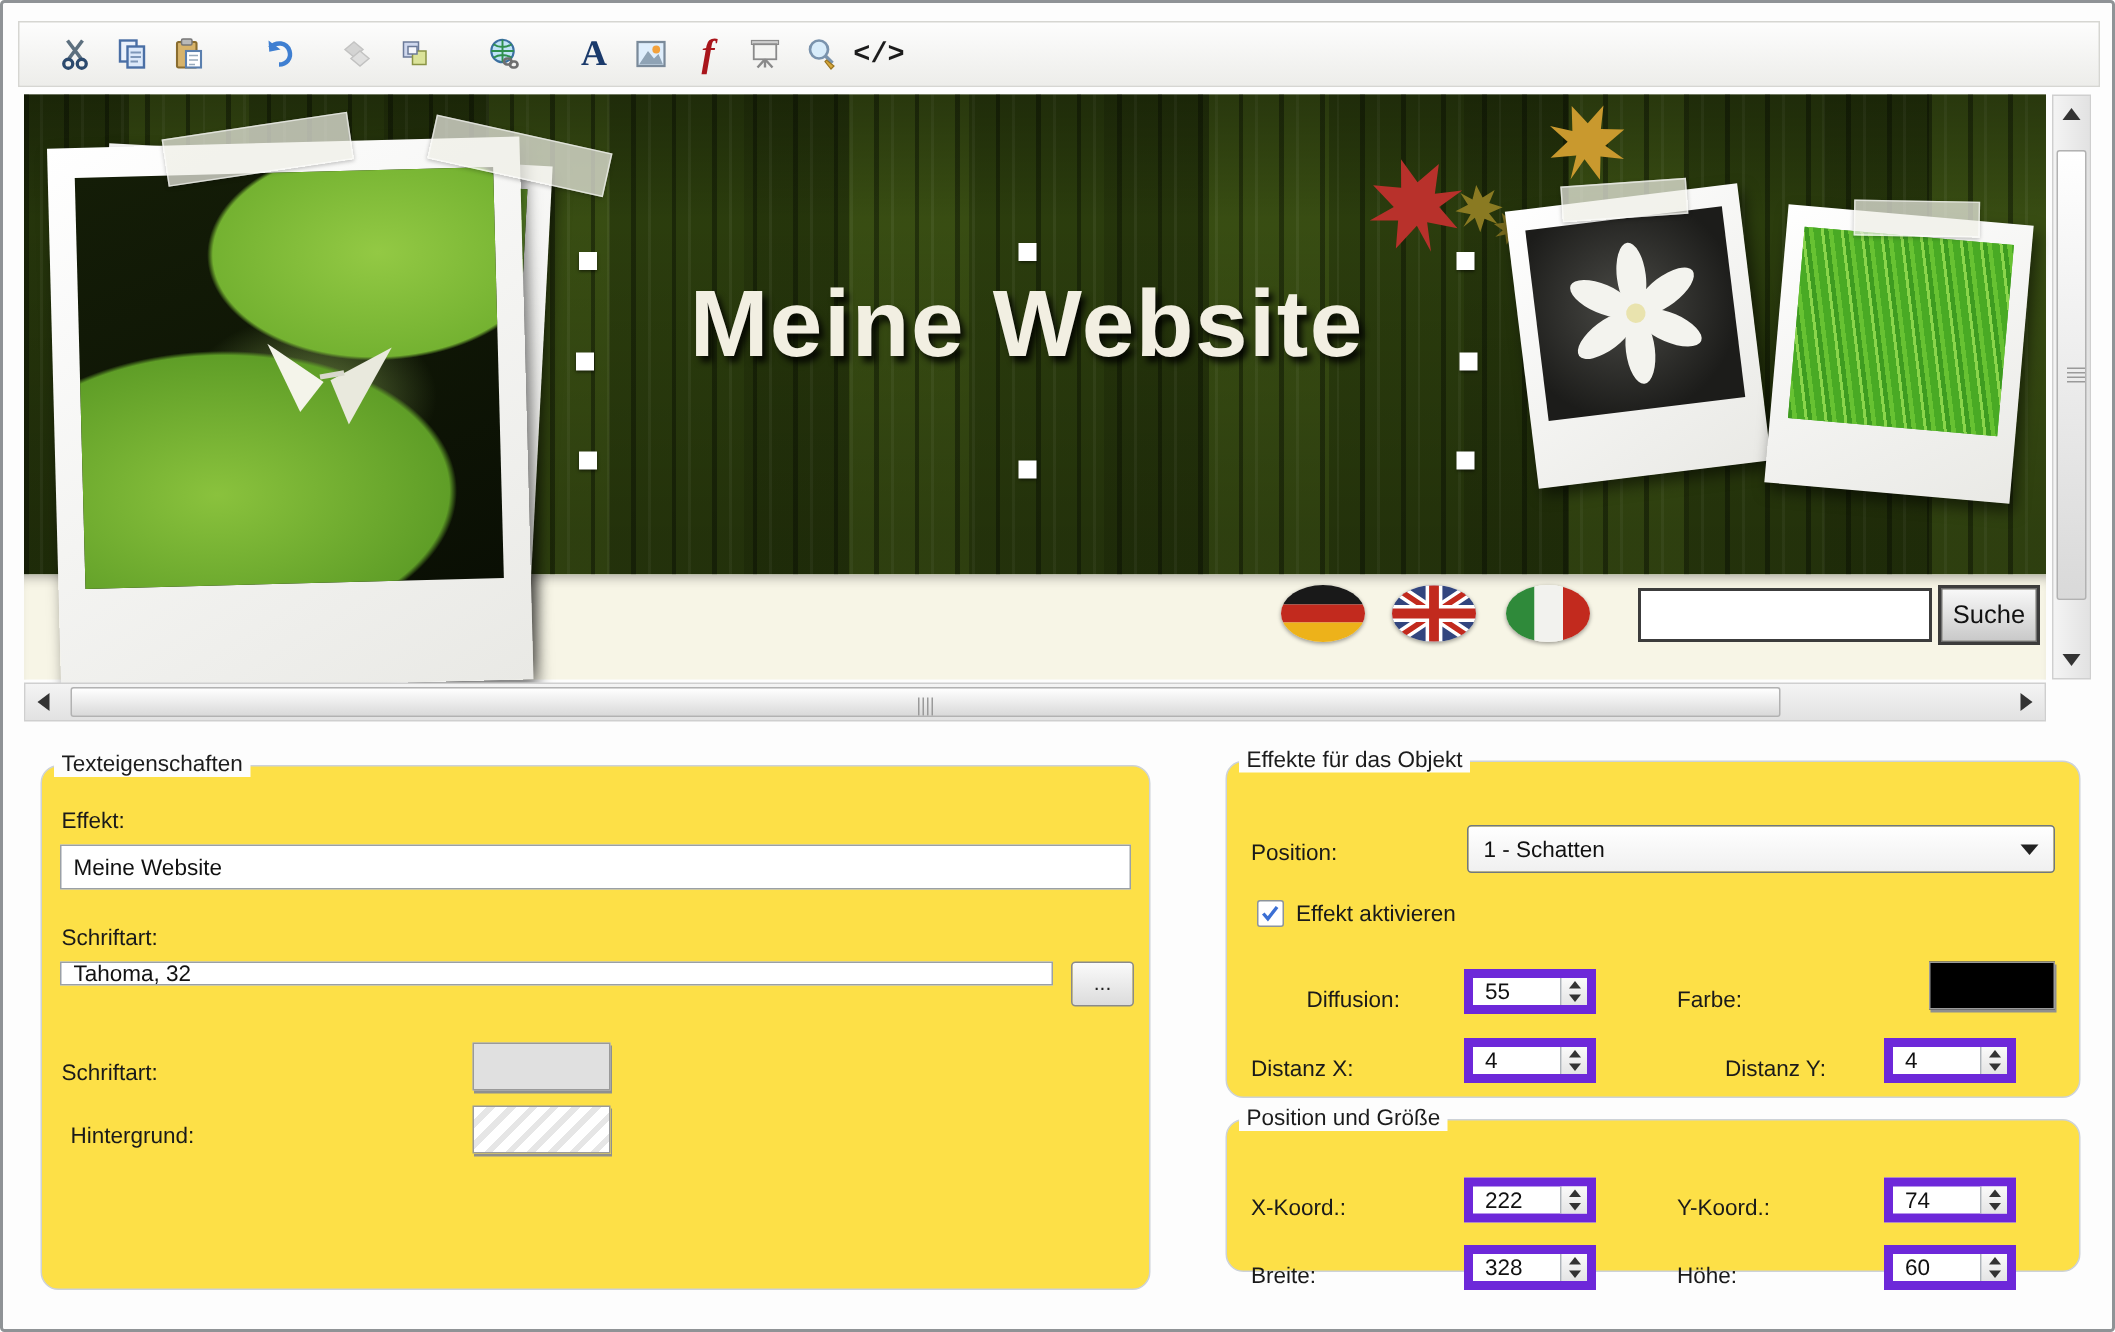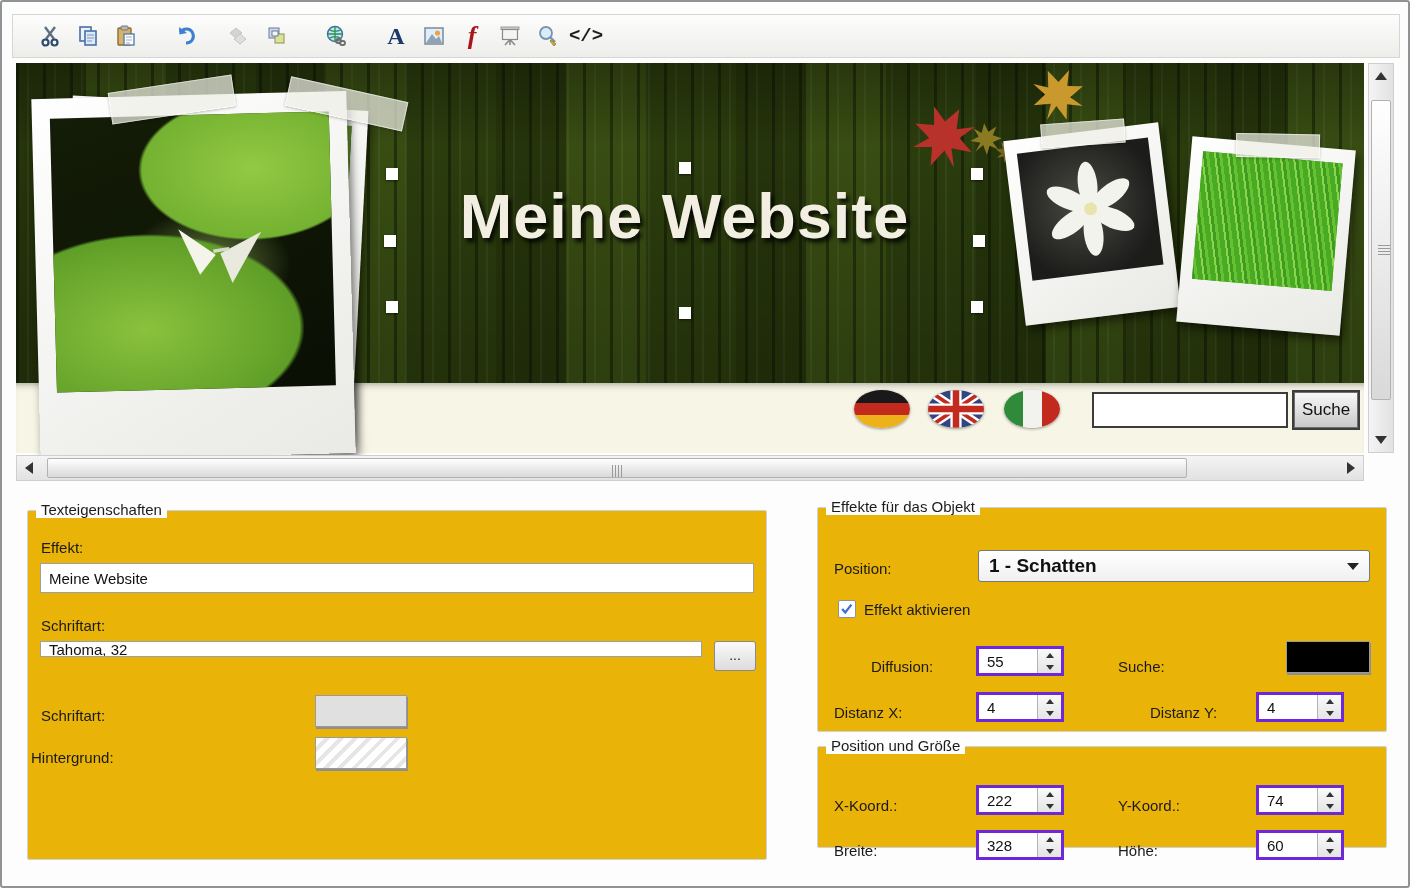--- a/index.html
+++ b/index.html
@@ -74,36 +74,36 @@
             background:linear-gradient(#f4f4f4,#e2e2e2); border:1px solid #cfcfcf; }
   .sb-arrow{ position:absolute; width:24px; height:24px; display:flex; align-items:center; justify-content:center; }
   .tri{ width:0; height:0; border-style:solid; }
   .thumb{ position:absolute; background:linear-gradient(#ffffff,#d9d9d9); border:1px solid #b2b2b2; border-radius:2px; }
   .grip-h{ position:absolute; left:50%; top:6px; transform:translateX(-50%); display:flex; gap:2px; }
   .grip-h i{ width:1px; height:12px; background:#9a9a9a; display:block; }
   .grip-v{ position:absolute; top:50%; left:6px; transform:translateY(-50%); display:grid; gap:2px; }
   .grip-v i{ height:1px; width:12px; background:#9a9a9a; display:block; }
 
   
-  .grp{ position:absolute; border:1px solid #cdd2d8; border-radius:2px; background:#eab308; }
+  .grp{ position:absolute; border:1px solid #cdd2d8; border-radius:12px; background:#fde047; }
   .grp > .grp-title{ position:absolute; top:-10px; left:8px; background:#fdfdfd; padding:0 5px;
                      font-size:15px; color:#1c1c1c; }
   .lbl{ position:absolute; font-size:15px; color:#1a1a1a; white-space:nowrap; }
   .inp{ position:absolute; background:#fff; border:1px solid #9aa0a6; font-size:15px;
         color:#111; padding:0 8px; font-family:"Liberation Sans",sans-serif; }
   .btn3d{ position:absolute; background:linear-gradient(#fafafa,#dcdcdc); border:1px solid #8a8a8a;
           border-radius:3px; font-size:14px; color:#222; text-align:center; }
   .swatch{ position:absolute; border:1px solid #9a9a9a; box-shadow:1px 2px 0 #8f8f8f; }
   .dropdown{ position:absolute; background:linear-gradient(#ffffff,#f0f0f0); border:1px solid #707880;
-             border-radius:3px; display:flex; align-items:center; padding:0 10px; font-size:19px; color:#111;font-weight:bold; }
+             border-radius:3px; display:flex; align-items:center; padding:0 10px; font-size:15px; color:#111; }
   .dropdown .caret{ margin-left:auto; width:0; height:0; border-left:6px solid transparent;
                     border-right:6px solid transparent; border-top:7px solid #222; }
   .checkbox{ position:absolute; width:18px; height:18px; background:#fff; border:1px solid #8c949c;
              border-radius:2px; display:flex; align-items:center; justify-content:center; }
-  .spinner{ position:absolute; width:88px; height:30px; border:3px solid #6d28d9; background:#fff; display:flex; }
+  .spinner{ position:absolute; width:88px; height:30px; border:6px solid #6d28d9; background:#fff; display:flex; }
   .spinner input{ width:58px; border:none; outline:none; font-size:15px; padding-left:8px;
                   font-family:"Liberation Sans",sans-serif; color:#111; background:transparent; }
   .spin-btns{ width:28px; border-left:1px solid #aeb4ba; background:linear-gradient(#fafafa,#e4e4e4);
               display:flex; flex-direction:column; }
   .spin-btns div{ flex:1; display:flex; align-items:center; justify-content:center; }
 </style>
 </head>
 <body>
 
 <div class="window">
@@ -327,21 +327,21 @@
     <span class="lbl" style="left:13px; top:28px;">Effekt:</span>
     <input class="inp" style="left: 12px; top: 52px; width: 714px; height: 30px;" value="Meine Website">
 
     <span class="lbl" style="left:13px; top:106px;">Schriftart:</span>
     <input class="inp" style="left: 12px; top: 130px; width: 662px; height: 16px;" value="Tahoma, 32">
     <div class="btn3d" style="left:686px; top:130px; width:42px; height:30px; line-height:26px;">...</div>
 
     <span class="lbl" style="left:13px; top:196px;">Schriftart:</span>
     <div class="swatch" style="left:287px; top:184px; width:92px; height:32px; background:#e0e0e0;"></div>
 
-    <span class="lbl" style="left:3px; top:238px;">Hintergrund:</span>
+    <span class="lbl" style="left:19px; top:238px;">Hintergrund:</span>
     <div class="swatch" style="left:287px; top:226px; width:92px; height:32px;
          background:repeating-linear-gradient(135deg,#ffffff 0 6px,#e6e6e6 6px 10px);"></div>
   </div>
 
   <div class="grp" style="left:815px; top:505px; width:570px; height:225px;">
     <span class="grp-title">Effekte für das Objekt</span>
 
     <span class="lbl" style="left:16px; top:52px;">Position:</span>
     <div class="dropdown" style="left:160px; top:42px; width:392px; height:32px;">
       <span>1 - Schatten</span>
@@ -361,21 +361,21 @@
       <div class="spin-btns">
         <div>
             <span class="tri" style="border-width:0 4px 5px 4px;border-color:transparent transparent #333 transparent;"></span>
           </div>
         <div>
             <span class="tri" style="border-width:5px 4px 0 4px;border-color:#333 transparent transparent transparent;"></span>
           </div>
       </div>
     </div>
 
-    <span class="lbl" style="left:300px; top:150px;">Suche:</span>
+    <span class="lbl" style="left:300px; top:150px;">Farbe:</span>
     <div class="swatch" style="left:468px; top:133px; width:84px; height:32px; background:#000;"></div>
 
     <span class="lbl" style="left:16px; top:196px;">Distanz X:</span>
     <div class="spinner" style="left:158px; top:184px;">
       <input value="4" style="">
       <div class="spin-btns">
         <div>
             <span class="tri" style="border-width:0 4px 5px 4px;border-color:transparent transparent #333 transparent;"></span>
           </div>
         <div>

